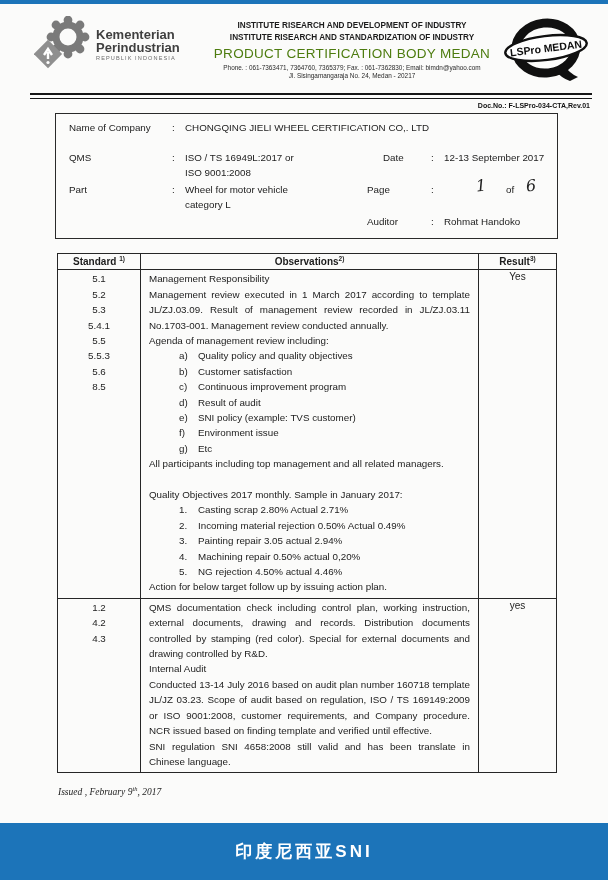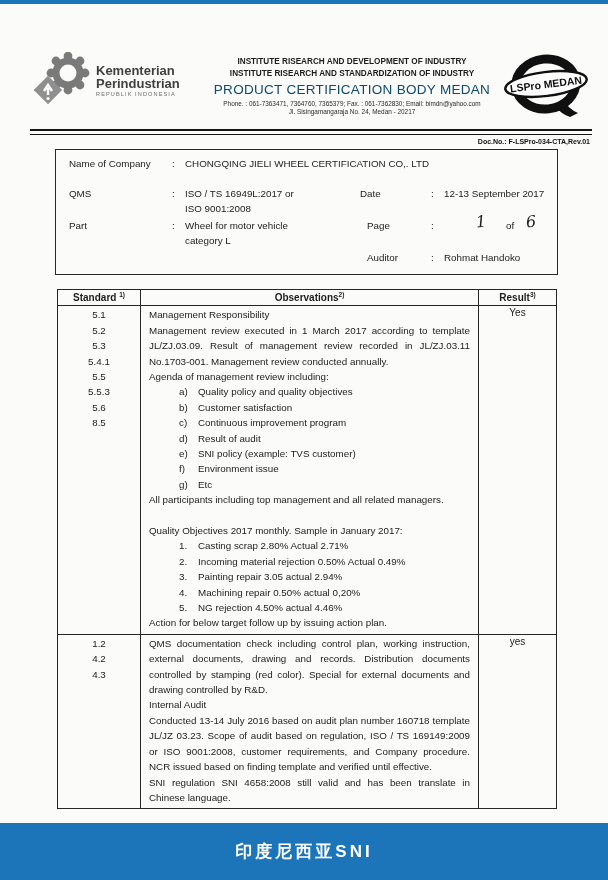--- a/index.html
+++ b/index.html
@@ -4,29 +4,29 @@
 <style>
   html,body{margin:0;padding:0;}
   body{
     width:608px;height:880px;position:relative;overflow:hidden;
     background:#fbfbfa;
     font-family:"Liberation Sans", sans-serif;
     color:#1c1c1c;
   }
   .top-line{height:4px;background:#1c74b9;}
   
-  .letterhead{display:flex;align-items:flex-start;padding:12px 14px 0 34px;margin-top:36px;}
+  .letterhead{display:flex;align-items:flex-start;padding:12px 14px 0 34px;}
   .gov-logo{display:flex;align-items:center;width:172px;flex-shrink:0;}
   .gov-logo svg{flex-shrink:0;}
   .gov-text{margin-left:4px;line-height:1.02;}
   .gov-line{font-weight:bold;font-size:13px;color:#3f3f3f;}
   .gov-sub{font-size:5.6px;letter-spacing:1.1px;color:#6d6d6d;margin-top:2px;}
   .head-center{flex:1;text-align:center;padding-top:4px;}
   .inst{font-weight:bold;font-size:8.2px;line-height:1.45;}
-  .body-title{font-size:13.5px;letter-spacing:.3px;margin-top:2px;color:#0c4a6e;}
+  .body-title{font-size:13.5px;letter-spacing:.3px;margin-top:2px;color:#4d7c0f;}
   .contact{font-size:6.4px;margin-top:3px;color:#2a2a2a;}
   .address{font-size:6.4px;margin-top:1px;color:#2a2a2a;}
   .lspro{width:96px;flex-shrink:0;display:flex;justify-content:center;padding-top:2px;}
   .rule{margin:5px 16px 0 30px;height:3px;border-top:2.6px solid #161616;border-bottom:1.1px solid #161616;}
   .docno{ text-align:right;margin:3px 18px 0 0;font-size:7px;font-weight:bold;color:#111;}
   
   .notes-box{margin:4px 0 0 55px;width:501px;border:1.3px solid #2a2a2a;background:transparent;}
   .notes-title{text-align:center;font-weight:bold;font-size:12.5px;padding:3px 0 4px;border-bottom:1.3px solid #2a2a2a;}
   .fields{position:relative;height:124px;font-size:9.8px;}
   .f{position:absolute;white-space:nowrap;}
@@ -118,21 +118,21 @@
     <span class="f" style="left:13px;top:38px">QMS</span>
     <span class="f" style="left:116px;top:38px">:</span>
     <span class="f" style="left:129px;top:38px">ISO / TS 16949L:2017 or</span>
     <span class="f" style="left:129px;top:53px">ISO 9001:2008</span>
 
     <span class="f" style="left:13px;top:70px">Part</span>
     <span class="f" style="left:116px;top:70px">:</span>
     <span class="f" style="left:129px;top:70px">Wheel for motor vehicle</span>
     <span class="f" style="left:129px;top:85px">category L</span>
 
-    <span class="f" style="left:304px;top:38px">Date</span>
+    <span class="f" style="left:327px;top:38px">Date</span>
     <span class="f" style="left:375px;top:38px">:</span>
     <span class="f" style="left:388px;top:38px">12-13 September 2017</span>
 
     <span class="f" style="left:311px;top:70px">Page</span>
     <span class="f" style="left:375px;top:70px">:</span>
     <span class="f hand" style="left:420px;top:62px">1</span>
     <span class="f" style="left:450px;top:70px">of</span>
     <span class="f hand" style="left:470px;top:62px">6</span>
 
     <span class="f" style="left:311px;top:102px">Auditor</span>

